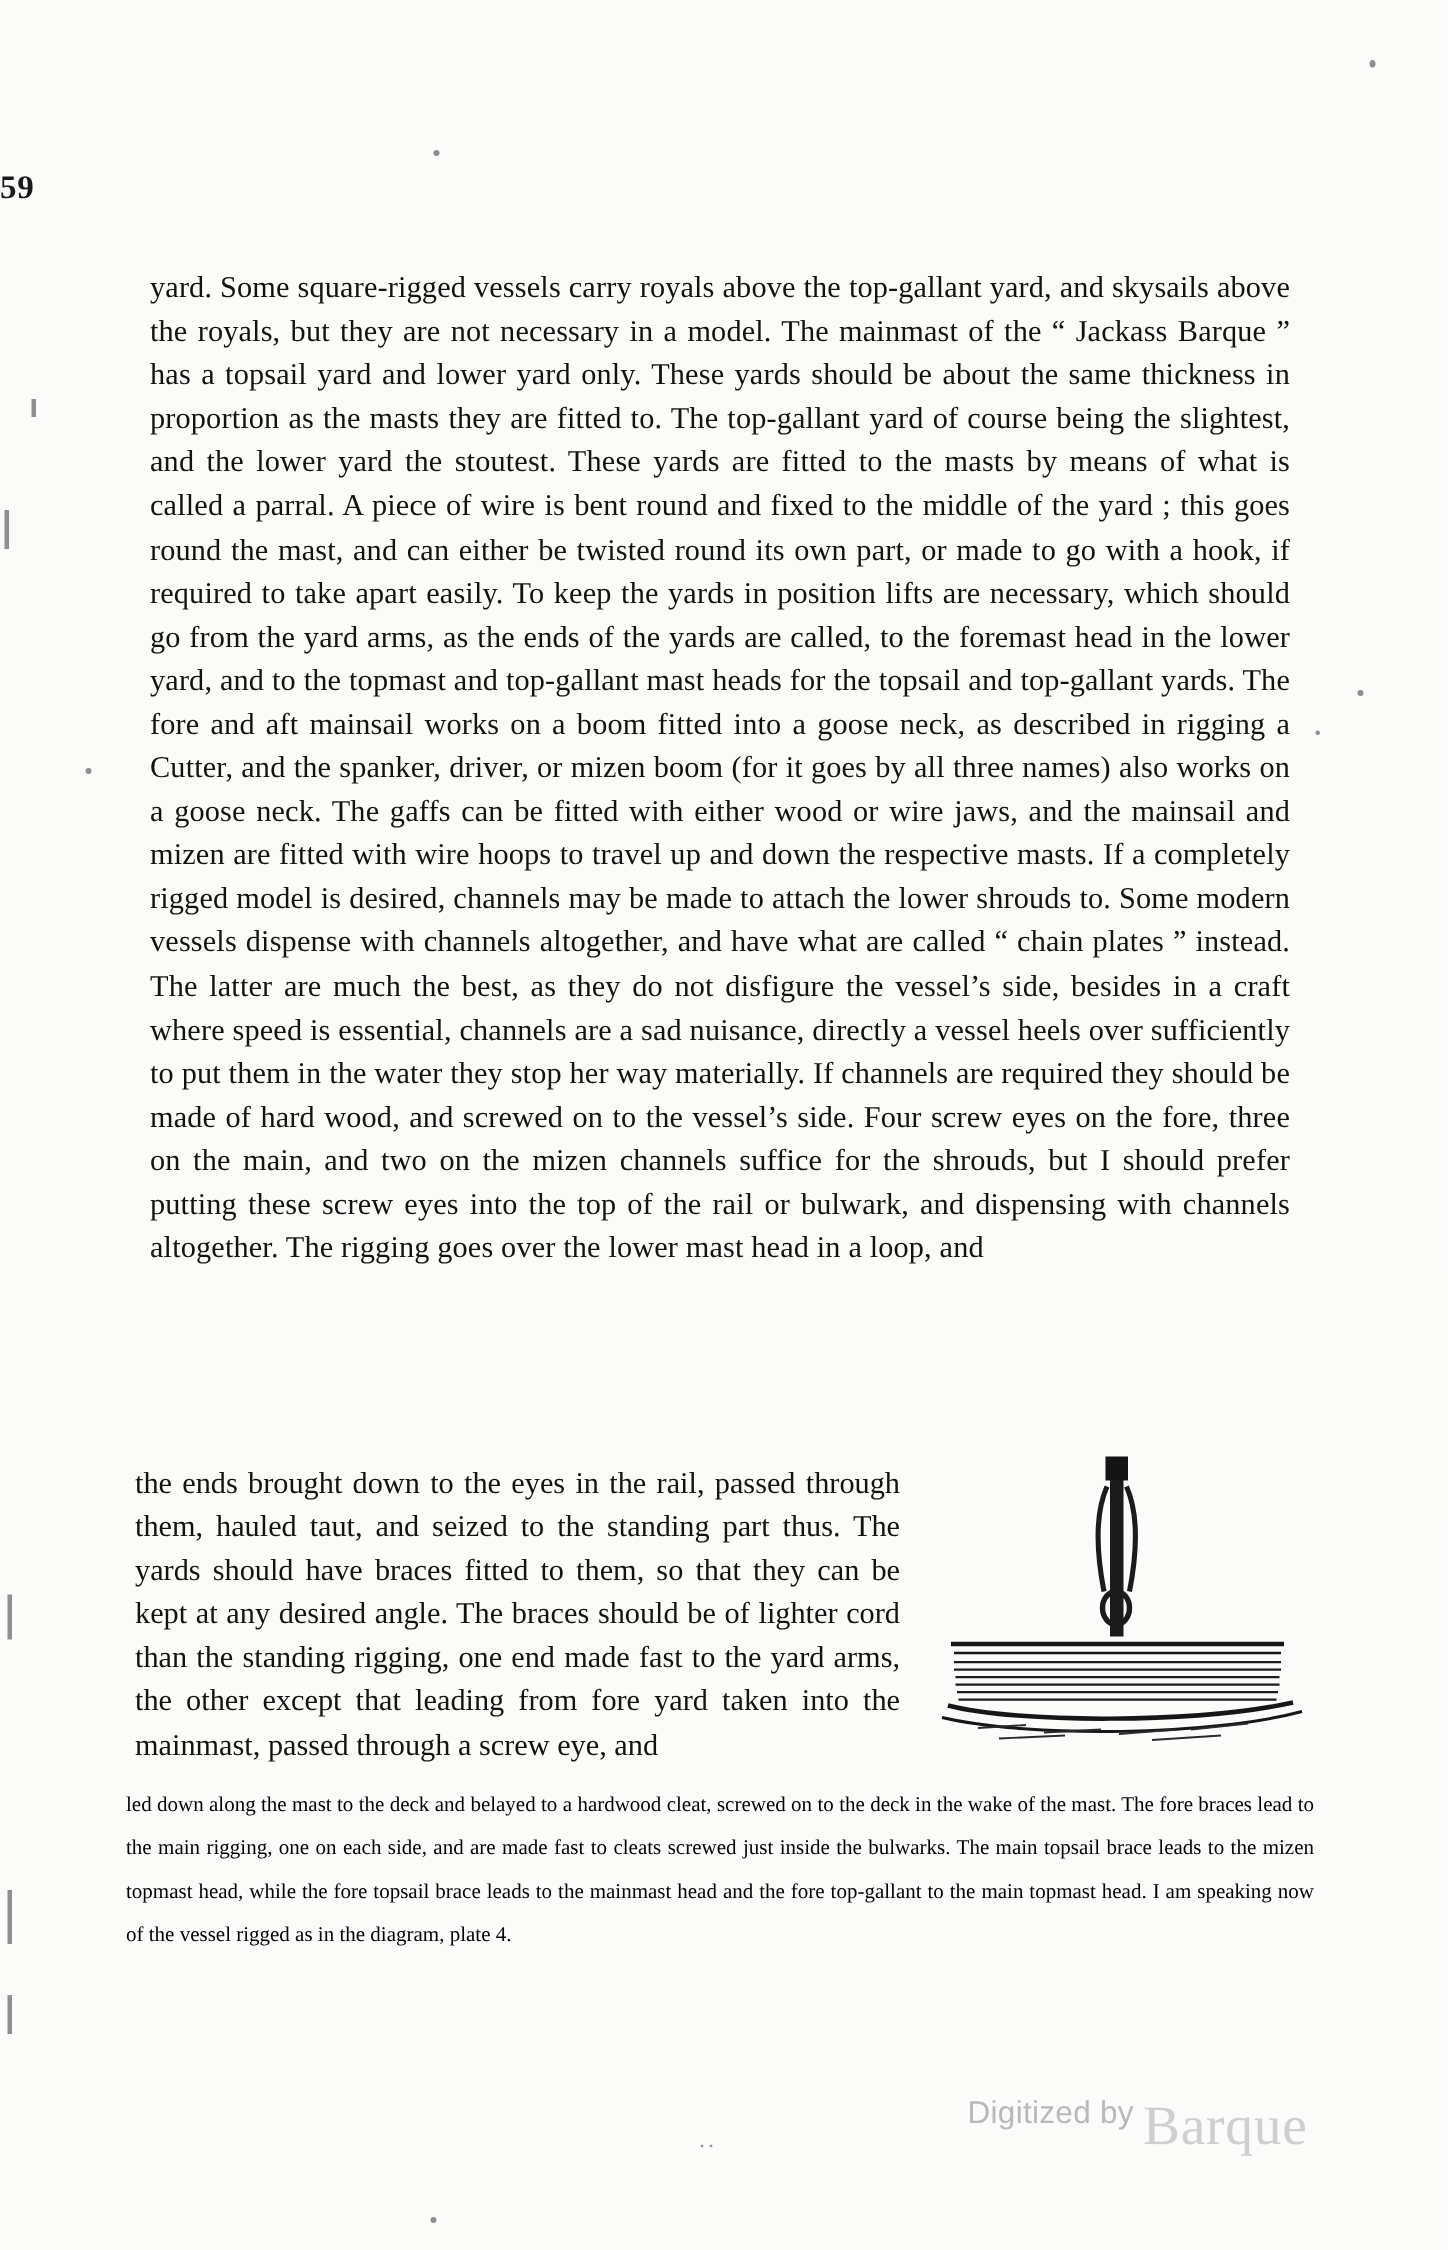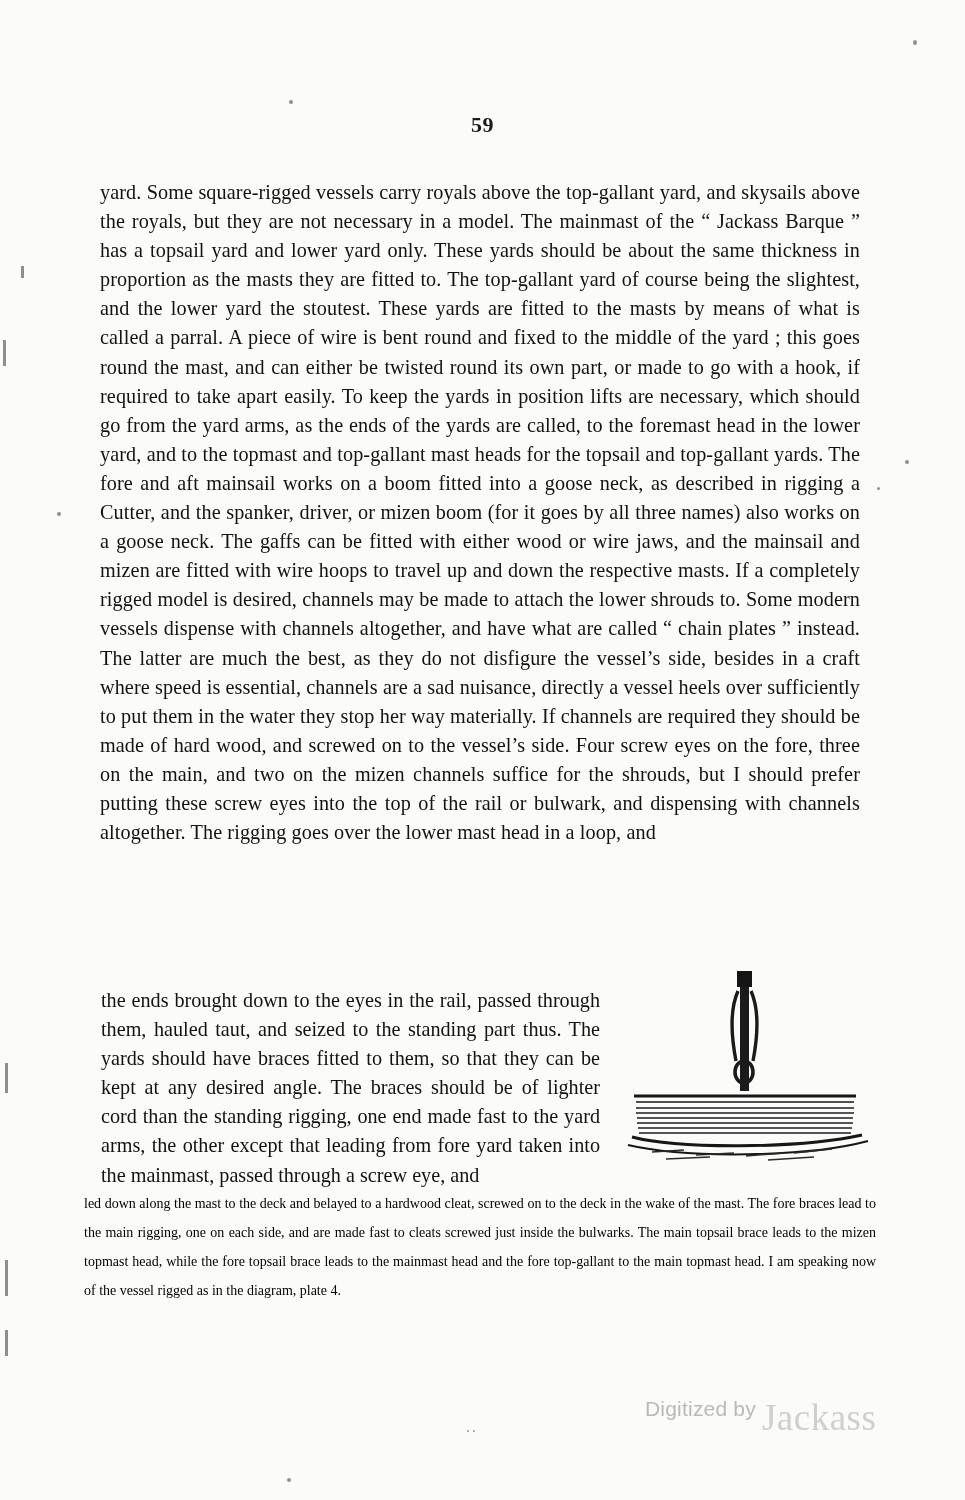--- a/index.html
+++ b/index.html
@@ -24,21 +24,21 @@
   .speck {
     position: absolute;
     background: #6b6b6b;
     opacity: .75;
   }
   .page-number {
     position: absolute;
     top: 112px;
     left: 0;
     width: 965px;
-    text-align: center;
+    text-align: left;
     font-size: 22px;
     font-weight: bold;
     letter-spacing: .5px;
     color: #1a1a1a;
   }
   .body-text {
     position: absolute;
     top: 162px;
     left: 84px;
     width: 792px;
@@ -65,21 +65,21 @@
   }
   .figure {
     float: right;
     width: 258px;
     height: 212px;
     margin: 0 0 2px 18px;
     position: relative;
   }
   .wrap-text {
     text-align: justify;
-    margin: 17px;
+    margin: 6px;
     font-family: Liberation Serif, serif;
   }
   .tail-text {
     position: absolute;
     top: 1189px;
     left: 84px;
     width: 792px;
     font-size: 14px;
     line-height: 29.1px;
     text-align: justify;
@@ -193,16 +193,16 @@
     <p class="wrap-text">the ends brought down to the eyes in the rail, passed through them, hauled taut, and seized to the standing part thus.  The yards should have braces fitted to them, so that they can be kept at any desired angle.  The braces should be of lighter cord than the standing rigging, one end made fast to the yard arms, the other except that leading from fore yard taken into the mainmast, passed through a screw eye, and</p>
   </div>
 
   <div class="tail-text">
     <p>led down along the mast to the deck and belayed to a hardwood cleat, screwed on to the deck in the wake of the mast.  The fore braces lead to the main rigging, one on each side, and are made fast to cleats screwed just inside the bulwarks.  The main topsail brace leads to the mizen topmast head, while the fore topsail brace leads to the mainmast head and the fore top-gallant to the main topmast head.  I am speaking now of the vessel rigged as in the diagram, plate 4.</p>
   </div>
 
   <div class="dots">..</div>
 
   <div class="watermark">
-    <span class="digitized">Digitized by</span><span class="goog">Jackass</span>
+    <span class="digitized">Digitized by</span><span class="goog">Barque</span>
   </div>
 
 </div>
 
 </body></html>

